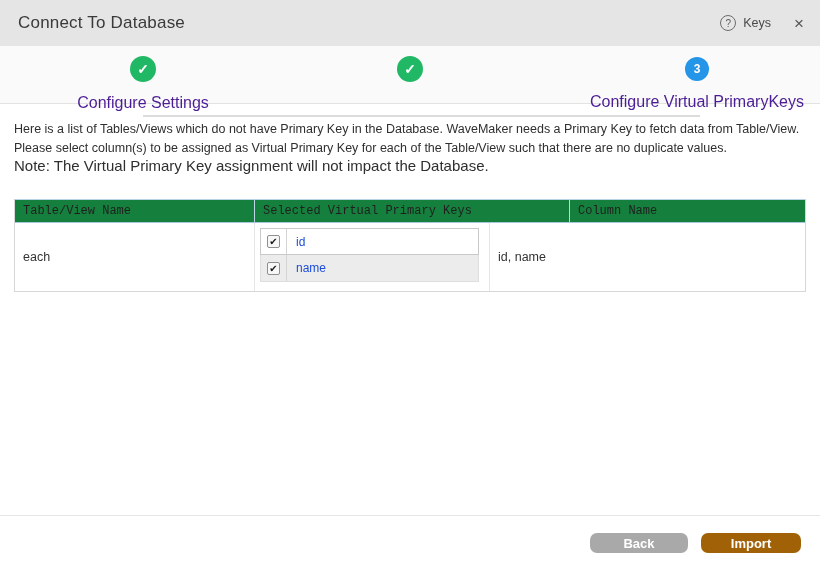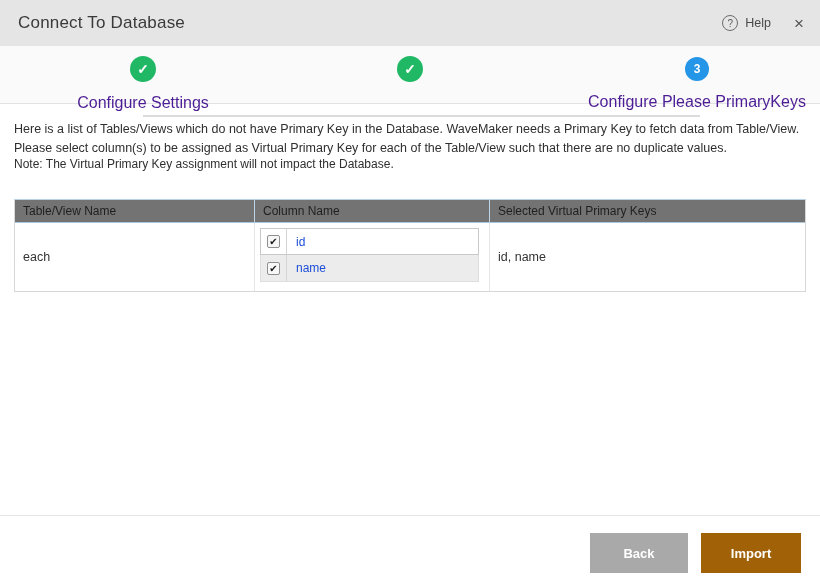--- a/index.html
+++ b/index.html
@@ -53,31 +53,32 @@
   .step2 { left:290px; }  
   .step3 { left:577px; }  
 
   
   .desc {
     position:absolute; top:113px; left:14px; width:794px;
     font-size:12.5px; color:#2f2f2f; line-height:1.55;margin-top:7px;
   }
   .note {
     position:absolute; top:157px; left:14px; width:794px;
-    font-size:12px; color:#2f2f2f;
+    font-size:15px; color:#2f2f2f;
   }
 
   
   .pk-table {
     position:absolute; top:199px; left:14px; width:792px;
     border:1px solid #d7d7d7; border-top:1px solid #b9d2e4;
   }
   .t-header {
-    display:flex; height:23px; background:#737373;
+    display:flex; height:23px; background:#15803d;
     border-bottom:1px solid #a9c6da;
+    font-family:Liberation Mono, monospace;
   }
   .t-header .cell {
     font-size:12px; color:#1f1f1f; display:flex; align-items:center;
     padding-left:8px; border-right:1px solid #bcd4e6;
   }
   .t-header .cell:last-child { border-right:none; }
   .c1 { width:240px; } .c2 { width:235px; } .c3 { width:315px; }
   .t-row { display:flex; height:68px; background:#fff; }
   .t-row .cell {
     border-right:1px solid #e5e5e5; display:flex; align-items:center;
@@ -102,64 +103,64 @@
     color:#1a1a1a; cursor:pointer;
   }
   .col-item-label { margin-left:9px; font-size:12px; color:#1d4ed8; }
 
   
   .footer-divider {
     position:absolute; top:515px; left:0; width:820px; height:0;
     border-top:1px solid #e5e5e5;
   }
   .btn {
-    position:absolute; top:533px; height:40px; border:none; border-radius:0;
+    position:absolute; top:533px; height:20px; border:none; border-radius:7px;
     color:#fff; font-size:13px; font-weight:bold; font-family:"Liberation Sans", sans-serif;
     cursor:pointer; display:flex; align-items:center; justify-content:center;
   }
   .btn-back { left:590px; width:98px; background:#a9a9a9; }
   .btn-import { left:701px; width:100px; background:#a16207; }
 </style>
 </head>
 <body>
 
 <div class="dialog">
 
   <div class="titlebar">
     <div class="title">Connect To Database</div>
     <div class="titlebar-right">
       <div class="help-icon">?</div>
-      <div class="help-label">Help</div>
+      <div class="help-label">Keys</div>
       <div class="close-icon">×</div>
     </div>
   </div>
 
   <div class="stepper">
     <div class="step-line"></div>
     <div class="step step1 step-done">
       <div class="step-circle">✓</div>
       <div class="step-label">Configure Settings</div>
     </div>
     <div class="step step2 step-done">
       <div class="step-circle">✓</div>
     </div>
     <div class="step step3 step-current">
       <div class="step-circle">3</div>
-      <div class="step-label">Configure Please PrimaryKeys</div>
+      <div class="step-label">Configure Virtual PrimaryKeys</div>
     </div>
   </div>
 
   <div class="desc">Here is a list of Tables/Views which do not have Primary Key in the Database. WaveMaker needs a Primary Key to fetch data from Table/View. Please select column(s) to be assigned as Virtual Primary Key for each of the Table/View such that there are no duplicate values.</div>
   <div class="note">Note: The Virtual Primary Key assignment will not impact the Database.</div>
 
   <div class="pk-table">
     <div class="t-header">
       <div class="cell c1">Table/View Name</div>
+      <div class="cell c3">Selected Virtual Primary Keys</div>
       <div class="cell c2">Column Name</div>
-      <div class="cell c3">Selected Virtual Primary Keys</div>
     </div>
     <div class="t-row">
       <div class="cell c1">each</div>
       <div class="cell c2 col-list">
         <div class="col-list-inner">
           <div class="col-item first">
             <div class="cb-cell">
               <div class="checkbox">✔</div>
             </div>
             <div class="col-item-label">id</div>

